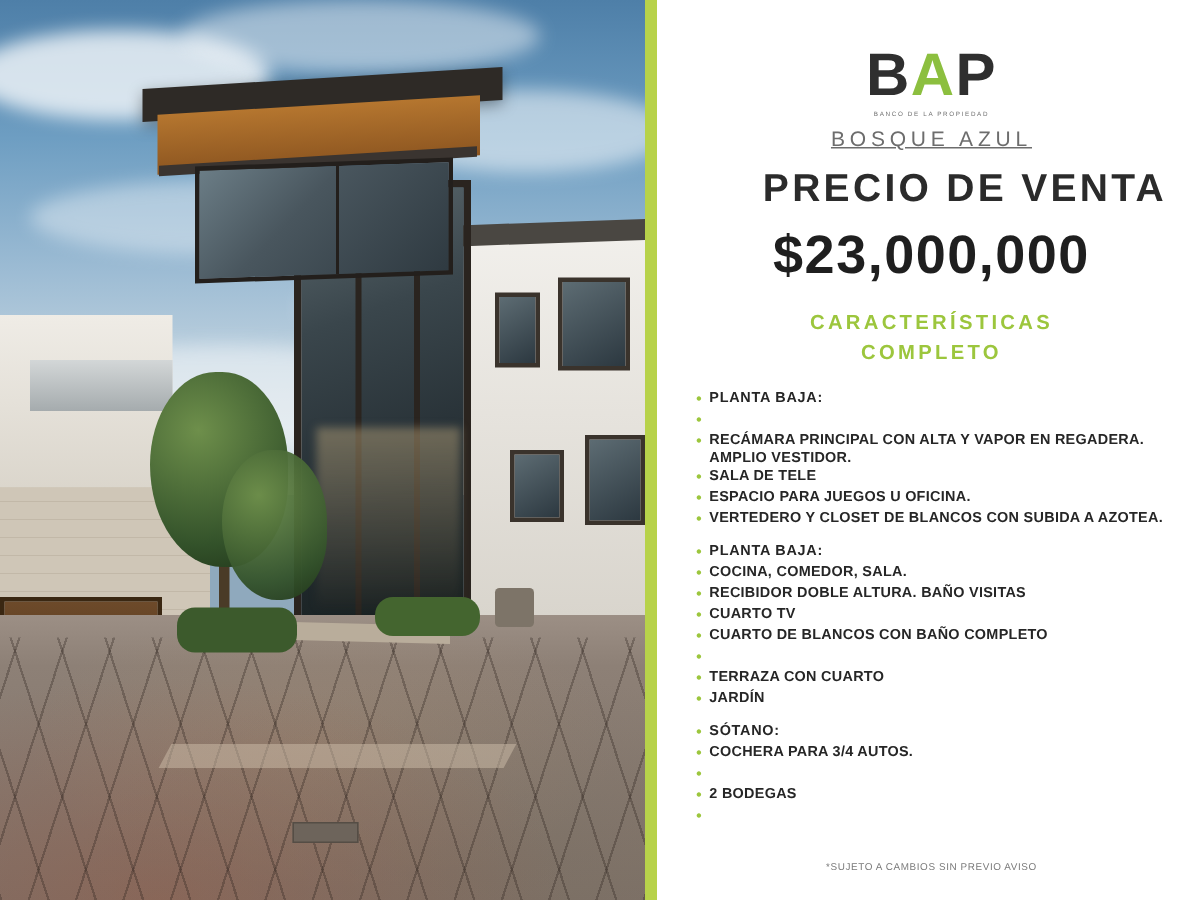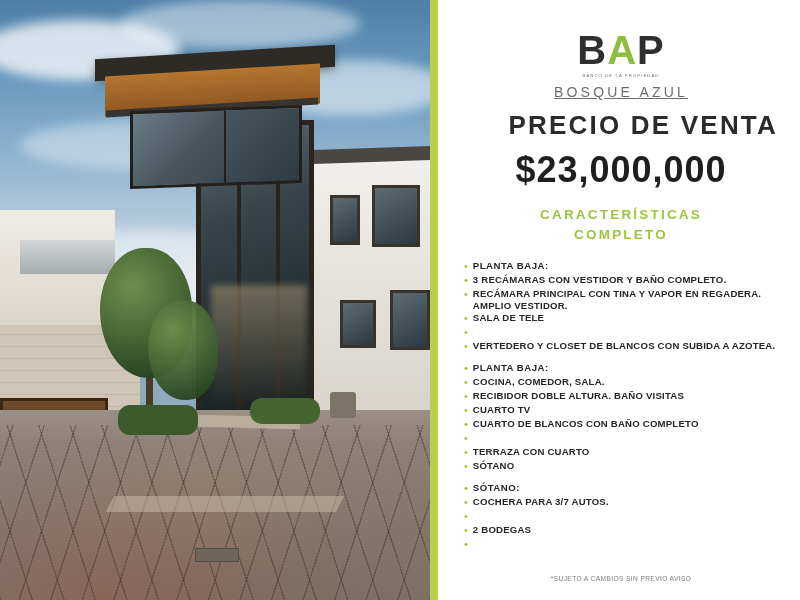--- a/index.html
+++ b/index.html
@@ -364,32 +364,32 @@
     </div>
 
     <div class="list" id="features-list">
         <div class="group">
           <div class="bullet-row">
             <span class="dot">•</span>
             <span class="btext head">PLANTA BAJA:</span>
           </div>
           <div class="bullet-row">
             <span class="dot">•</span>
-            <span class="btext">3 RECÁMARAS CON VESTIDOR Y BAÑO COMPLETO.</span>
-          </div>
-          <div class="bullet-row">
-            <span class="dot">•</span>
-            <span class="btext">RECÁMARA PRINCIPAL CON TINA Y VAPOR EN REGADERA. AMPLIO VESTIDOR.</span>
+          </div>
+          <div class="bullet-row">
+            <span class="dot">•</span>
+            <span class="btext">RECÁMARA PRINCIPAL CON ALTA Y VAPOR EN REGADERA. AMPLIO VESTIDOR.</span>
           </div>
           <div class="bullet-row">
             <span class="dot">•</span>
             <span class="btext">SALA DE TELE</span>
           </div>
           <div class="bullet-row">
             <span class="dot">•</span>
+            <span class="btext">ESPACIO PARA JUEGOS U OFICINA.</span>
           </div>
           <div class="bullet-row">
             <span class="dot">•</span>
             <span class="btext">VERTEDERO Y CLOSET DE BLANCOS CON SUBIDA A AZOTEA.</span>
           </div>
         </div>
         <div class="group">
           <div class="bullet-row">
             <span class="dot">•</span>
             <span class="btext head">PLANTA BAJA:</span>
@@ -412,31 +412,31 @@
           </div>
           <div class="bullet-row">
             <span class="dot">•</span>
           </div>
           <div class="bullet-row">
             <span class="dot">•</span>
             <span class="btext">TERRAZA CON CUARTO</span>
           </div>
           <div class="bullet-row">
             <span class="dot">•</span>
-            <span class="btext">SÓTANO</span>
+            <span class="btext">JARDÍN</span>
           </div>
         </div>
         <div class="group">
           <div class="bullet-row">
             <span class="dot">•</span>
             <span class="btext head">SÓTANO:</span>
           </div>
           <div class="bullet-row">
             <span class="dot">•</span>
-            <span class="btext">COCHERA PARA 3/7 AUTOS.</span>
+            <span class="btext">COCHERA PARA 3/4 AUTOS.</span>
           </div>
           <div class="bullet-row">
             <span class="dot">•</span>
           </div>
           <div class="bullet-row">
             <span class="dot">•</span>
             <span class="btext">2 BODEGAS</span>
           </div>
           <div class="bullet-row">
             <span class="dot">•</span>

